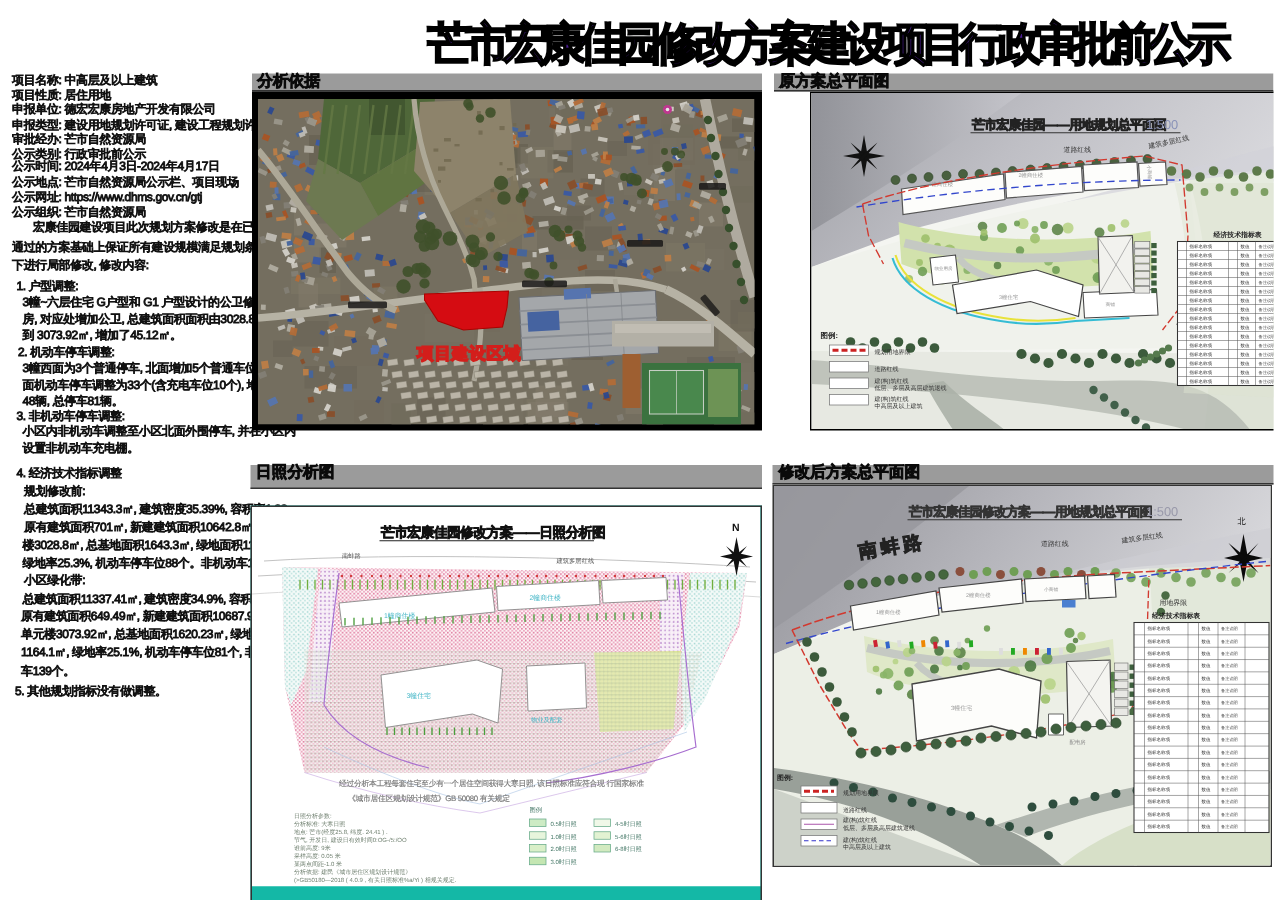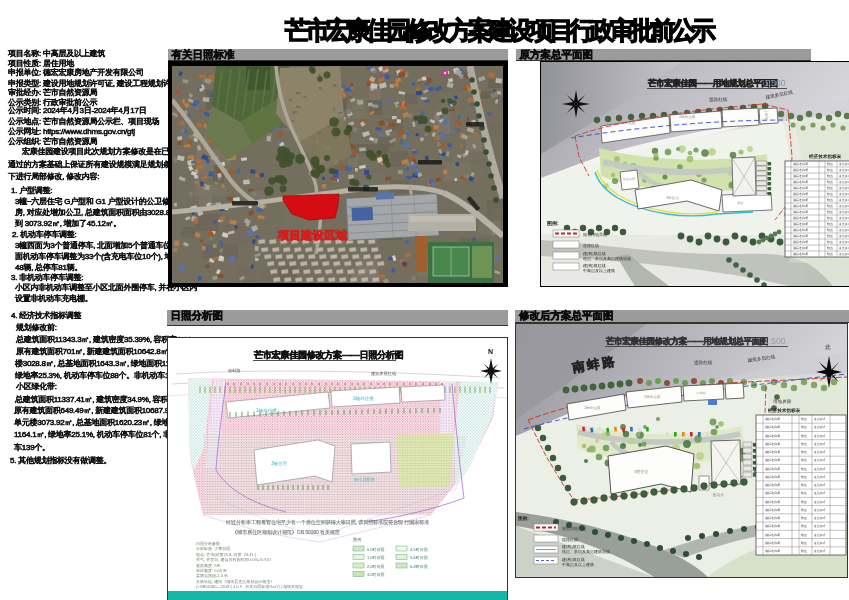--- a/index.html
+++ b/index.html
@@ -1,17 +1,17 @@
 <!DOCTYPE html>
 <html><head><meta charset="utf-8">
 <style>
 *{margin:0;padding:0;box-sizing:border-box}
 html,body{width:849px;height:600px;background:#fff;font-family:"Liberation Sans",sans-serif;position:relative;overflow:hidden}
 .abs{position:absolute}
-.ttl{left:285px;top:15px;line-height:30px;font-size:25px;font-weight:bold;letter-spacing:-4.7px;color:#be185d;-webkit-text-stroke:1.2px #000;white-space:nowrap}
+.ttl{left:285px;top:15px;line-height:30px;font-size:30px;font-weight:bold;letter-spacing:-4.7px;color:#4c1d95;-webkit-text-stroke:1.2px #000;white-space:nowrap}
 .ln{position:absolute;font-size:8px;color:#1c1c1c;-webkit-text-stroke:0.6px #111;white-space:nowrap;letter-spacing:-0.25px}
 .hdr{position:absolute;background:#9b9b9b;border-bottom:1px solid #333;color:#0a0a0a;font-weight:bold;font-size:10.5px;line-height:11.5px;padding-left:4px;-webkit-text-stroke:0.5px #0a0a0a;white-space:nowrap}
 </style></head><body>
 <div class="abs ttl">芒市宏康佳园修改方案建设项目行政审批前公示</div>
 <div class="ln" style="left:8px;top:48.3px">项目名称: 中高层及以上建筑</div>
 <div class="ln" style="left:8px;top:57.6px">项目性质: 居住用地</div>
 <div class="ln" style="left:8px;top:67.0px">申报单位: 德宏宏康房地产开发有限公司</div>
 <div class="ln" style="left:8px;top:77.5px">申报类型: 建设用地规划许可证, 建设工程规划许可证</div>
 <div class="ln" style="left:8px;top:87.3px">审批经办: 芒市自然资源局</div>
 <div class="ln" style="left:8px;top:96.6px">公示类别: 行政审批前公示</div>
@@ -39,22 +39,22 @@
 <div class="ln" style="left:16px;top:346.0px">原有建筑面积701㎡, 新建建筑面积10642.8㎡, 3幢单元</div>
 <div class="ln" style="left:15px;top:358.2px">楼3028.8㎡, 总基地面积1643.3㎡, 绿地面积1174.5㎡,</div>
 <div class="ln" style="left:15px;top:370.1px">绿地率25.3%, 机动车停车位88个。非机动车120个,</div>
 <div class="ln" style="left:16px;top:381.4px">小区绿化带:</div>
 <div class="ln" style="left:15px;top:393.9px">总建筑面积11337.41㎡, 建筑密度34.9%, 容积率1.85,</div>
 <div class="ln" style="left:14px;top:405.2px">原有建筑面积649.49㎡, 新建建筑面积10687.92㎡, 3幢</div>
 <div class="ln" style="left:14px;top:417.4px">单元楼3073.92㎡, 总基地面积1620.23㎡, 绿地面积</div>
 <div class="ln" style="left:14px;top:429.3px">1164.1㎡, 绿地率25.1%, 机动车停车位81个, 非机动</div>
 <div class="ln" style="left:14px;top:441.5px">车139个。</div>
 <div class="ln" style="left:10px;top:455.1px">5. 其他规划指标没有做调整。</div>
-<div class="hdr" style="left:167.5px;top:49px;width:340px;height:12px">有关日照标准</div>
-<div class="hdr" style="left:515.5px;top:49px;width:295px;height:12px">原方案总平面图</div>
+<div class="hdr" style="left:167.5px;top:49px;width:340px;height:12px">分析依据</div>
+<div class="hdr" style="left:515.5px;top:49px;width:333px;height:12px">原方案总平面图</div>
 <div class="hdr" style="left:166.5px;top:310px;width:341px;height:16px">日照分析图</div>
 <div class="hdr" style="left:515px;top:310px;width:338px;height:13px">修改后方案总平面图</div>
 <div class="abs" style="left:167.5px;top:61px;width:340px;height:226px;background:#000">
     <div class="abs" style="left:4.5px;top:5px;width:361px;height:217px"><svg width="331" height="217" viewBox="0 0 331 217">
         <rect width="331" height="217" fill="#7e7969"></rect>
         <rect x="98" y="23" width="26" height="9" fill="#8f8877" opacity="0.5"></rect>
         <rect x="22" y="119" width="33" height="11" fill="#8a8471" opacity="0.5"></rect>
         <rect x="135" y="6" width="12" height="14" fill="#676353" opacity="0.5"></rect>
         <rect x="179" y="200" width="26" height="16" fill="#8a8471" opacity="0.5"></rect>
         <rect x="183" y="78" width="34" height="9" fill="#676353" opacity="0.5"></rect>

